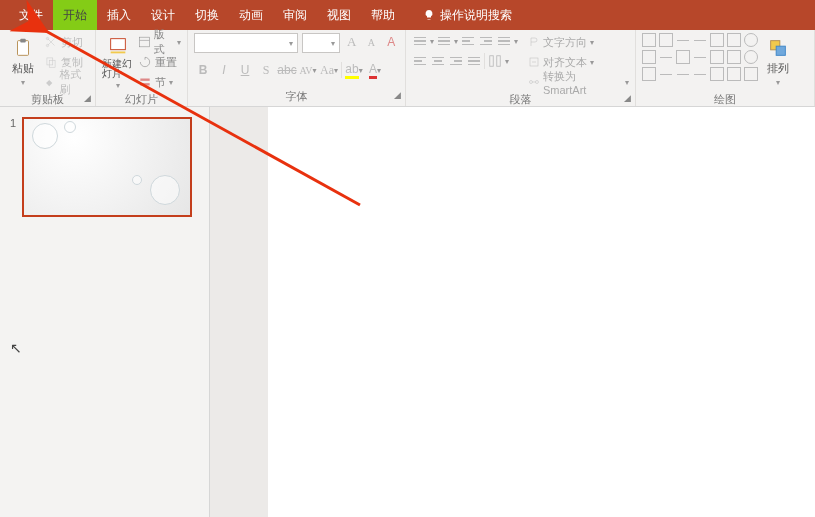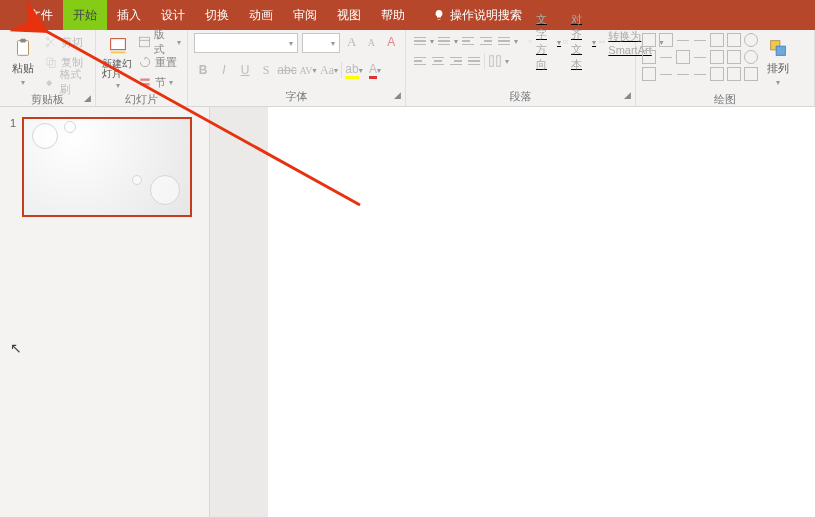--- a/index.html
+++ b/index.html
@@ -1,19 +1,19 @@
 <!DOCTYPE html>
 <html><head>
 <meta charset="utf-8">
 <style>
   * { box-sizing: border-box; margin: 0; padding: 0; font-family: "Microsoft YaHei", sans-serif; }
   body { width: 815px; height: 517px; background: #fff; position: relative; overflow: hidden; }
 
   
-  .tabs { background: #b7472a; height: 30px; display: flex; align-items: stretch; padding: 0 19px; }
+  .tabs { background: #b7472a; height: 30px; display: flex; align-items: stretch; padding: 0 9px; }
   .tab { display: flex; align-items: center; padding: 0 10px; font-size: 12px; color: #fff; cursor: pointer; }
   .tab.active { background: #84cc16; color: #444; }
   .tell-me { display: flex; align-items: center; gap: 5px; margin-left: 8px; }
   .bulb { width: 12px; height: 12px; }
 
   
   .ribbon { background: #f3f2f1; height: 77px; display: flex; border-bottom: 1px solid #d6d6d6; }
   .group { border-right: 1px solid #e1dfdd; display: flex; flex-direction: column; justify-content: space-between; padding: 3px 6px 2px 6px; }
   .group-body { flex: 1; display: flex; align-items: flex-start; gap: 4px; }
   .group-label { text-align: center; font-size: 11px; color: #777; padding-top: 1px; position: relative; }
@@ -37,21 +37,21 @@
   .fmt { width: 18px; height: 18px; display: flex; align-items: center; justify-content: center; font-size: 12px; color: #bbb; font-family: "Times New Roman", serif; }
   .fmt.small { font-size: 10px; }
   .sep { width: 1px; height: 16px; background: #e1dfdd; }
 
   
   .para .row { display: flex; gap: 2px; align-items: center; margin-bottom: 4px; }
   .ic { width: 16px; height: 16px; display:flex; align-items:center; justify-content:center; }
   .lines { display:flex; flex-direction:column; gap:2px; }
   .lines span { display:block; width:12px; height:1.5px; background:#bbb; }
 
-  .para-side { display:flex; flex-direction:row; gap:2px; margin-left:6px;text-decoration:underline; }
+  .para-side { display:flex; flex-direction:column; gap:2px; margin-left:6px; }
   .side-item { font-size:11px; color:#aaa; display:flex; align-items:center; gap:3px; height:18px; }
 
   
   .shapes-grid { display:grid; grid-template-columns: repeat(7, 14px); grid-auto-rows:14px; gap:3px; }
   .shp { border:1px solid #bbb; width:14px; height:14px; }
   .shp.line { border:none; position:relative; }
   .shp.line::after { content:""; position:absolute; left:1px; right:1px; top:50%; border-top:1px solid #bbb; }
   .shp.circ { border-radius:50%; }
 
   

